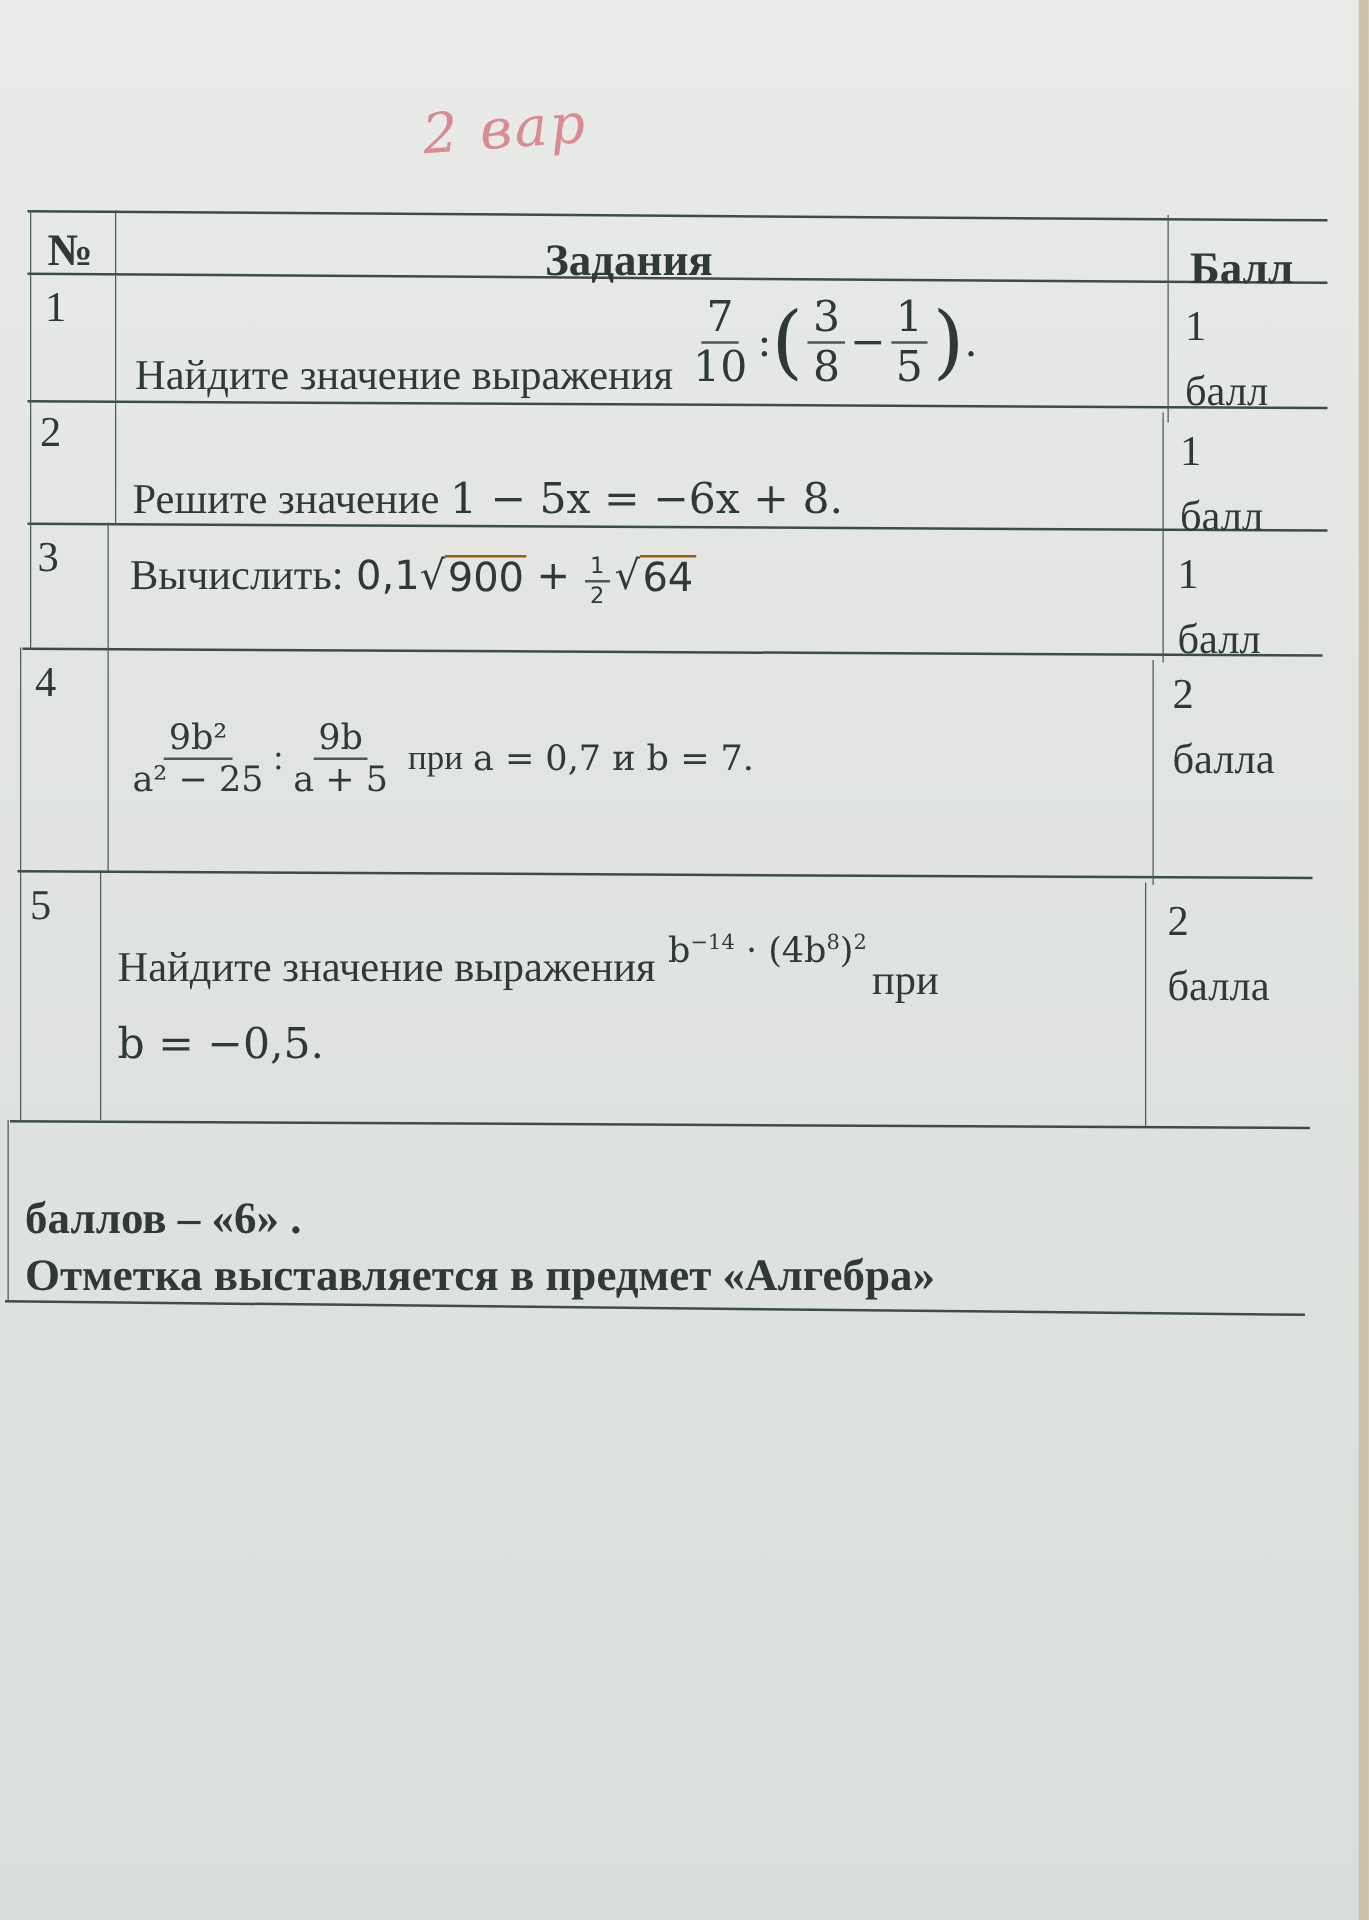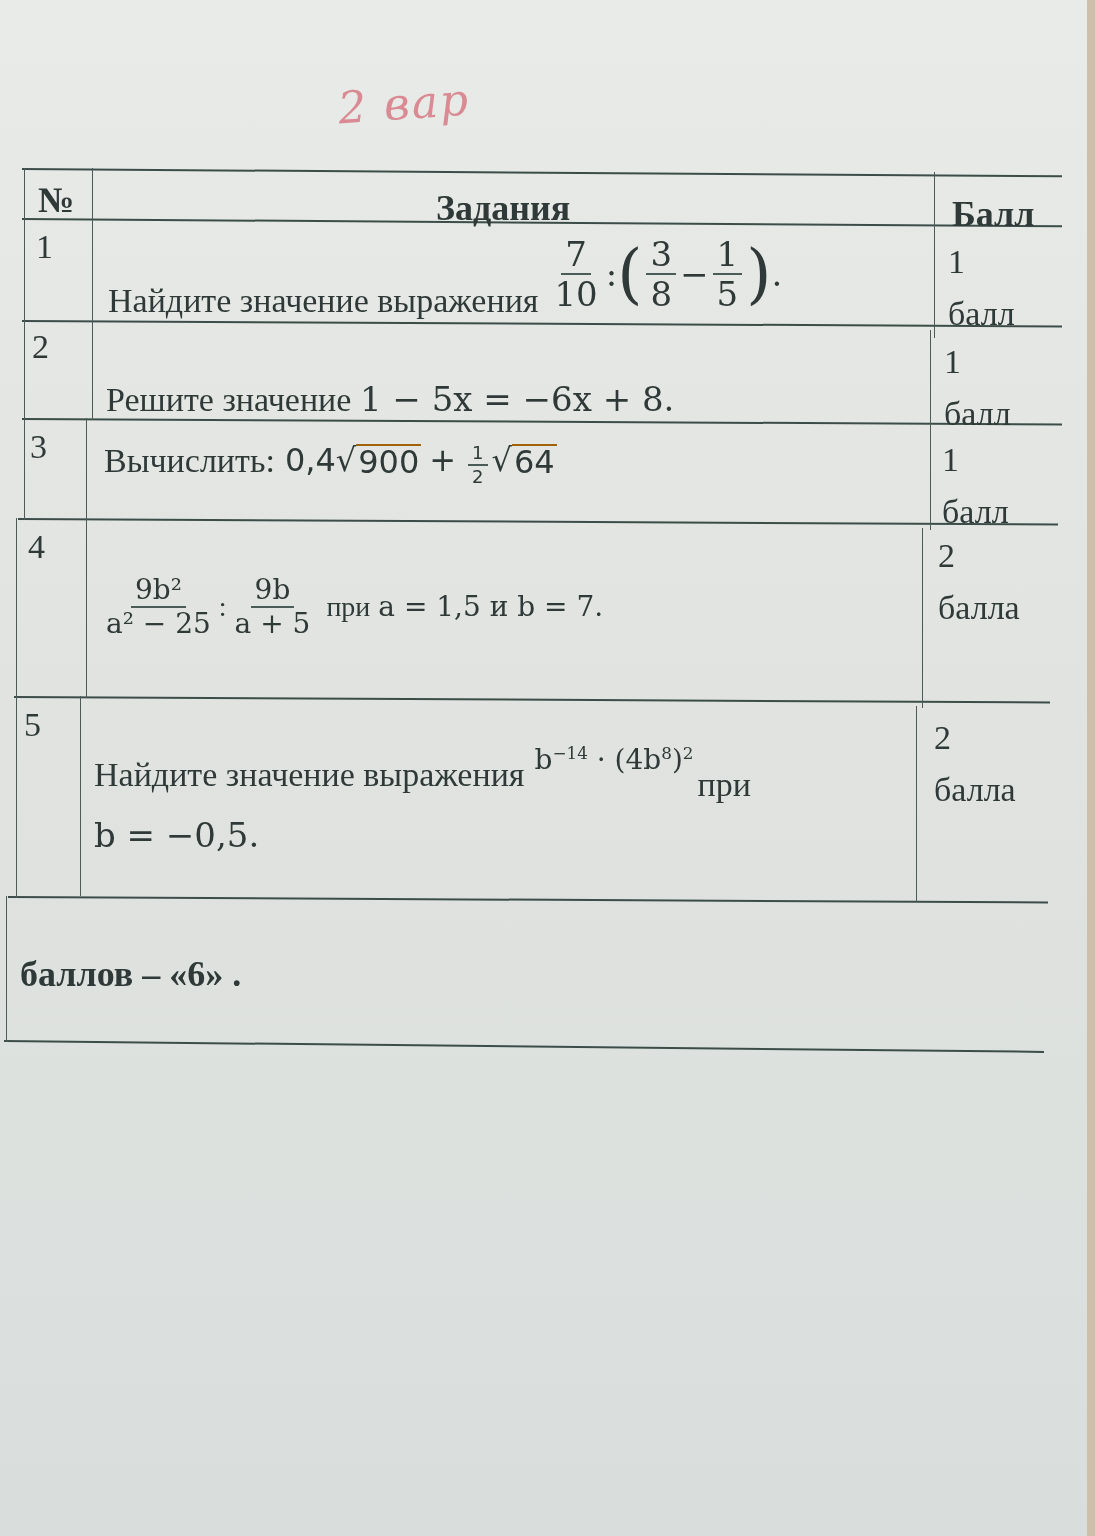--- a/index.html
+++ b/index.html
@@ -97,21 +97,21 @@
     <span>Решите значение</span>
     <span class="math">1 − 5x = −6x + 8.</span>
   </div>
   <div class="txt pts" style="left:944px; top:336px;">1
 балл</div>
 
   <div class="txt num" style="left:30px; top:430px;">3</div>
   <div class="txt task" style="left:104px; top:444px; display:flex; align-items:flex-start;">
     <span>Вычислить:</span>
     <span style="display:inline-flex; align-items:flex-start; margin-left:10px; font-family:'DejaVu Sans', sans-serif; font-size:32px;">
-      <span>0,4</span>
+      <span>0,1</span>
       <span>√</span>
         <span class="sqrt">900</span>
       <span style="margin:0 8px;">+</span>
       <span class="frac" style="font-size:18px; margin-top:0;">
           <span class="n">1</span>
           <span class="d">2</span>
         </span>
       <span>√</span>
         <span class="sqrt">64</span>
     </span>
@@ -124,32 +124,33 @@
     <span class="frac math">
         <span class="n">9b²</span>
         <span class="d">a² − 25</span>
       </span>
     <span>:</span>
     <span class="frac math">
         <span class="n">9b</span>
         <span class="d">a + 5</span>
       </span>
     <span style="margin:0 8px;">при</span>
-    <span class="math">a = 1,5 и b = 7.</span>
+    <span class="math">a = 0,7 и b = 7.</span>
   </div>
   <div class="txt pts" style="left:938px; top:530px;">2
 балла</div>
 
   <div class="txt num" style="left:24px; top:708px;">5</div>
   <div class="txt task" style="left:94px; top:758px; display:flex; align-items:flex-end;">
     <span>Найдите значение выражения</span>
     <span class="math" style="margin-left:10px; font-size:28px; position:relative; top:-18px;">
       <span>b</span><sup>−14</sup>
       <span>· (4b</span><sup>8</sup><span>)</span><sup>2</sup>
     </span>
     <span style="margin-left:4px; position:relative; top:10px;">при</span>
   </div>
   <div class="txt task math" style="left:94px; top:818px;">b = −0,5.</div>
   <div class="txt pts" style="left:934px; top:712px;">2
 балла</div>
 
   <div class="txt bold" style="left:20px; top:956px;">баллов – «6» .</div>
+  <div class="txt bold" style="left:20px; top:1002px;">Отметка выставляется в предмет «Алгебра»</div>
 </div>
 
 </body></html>

